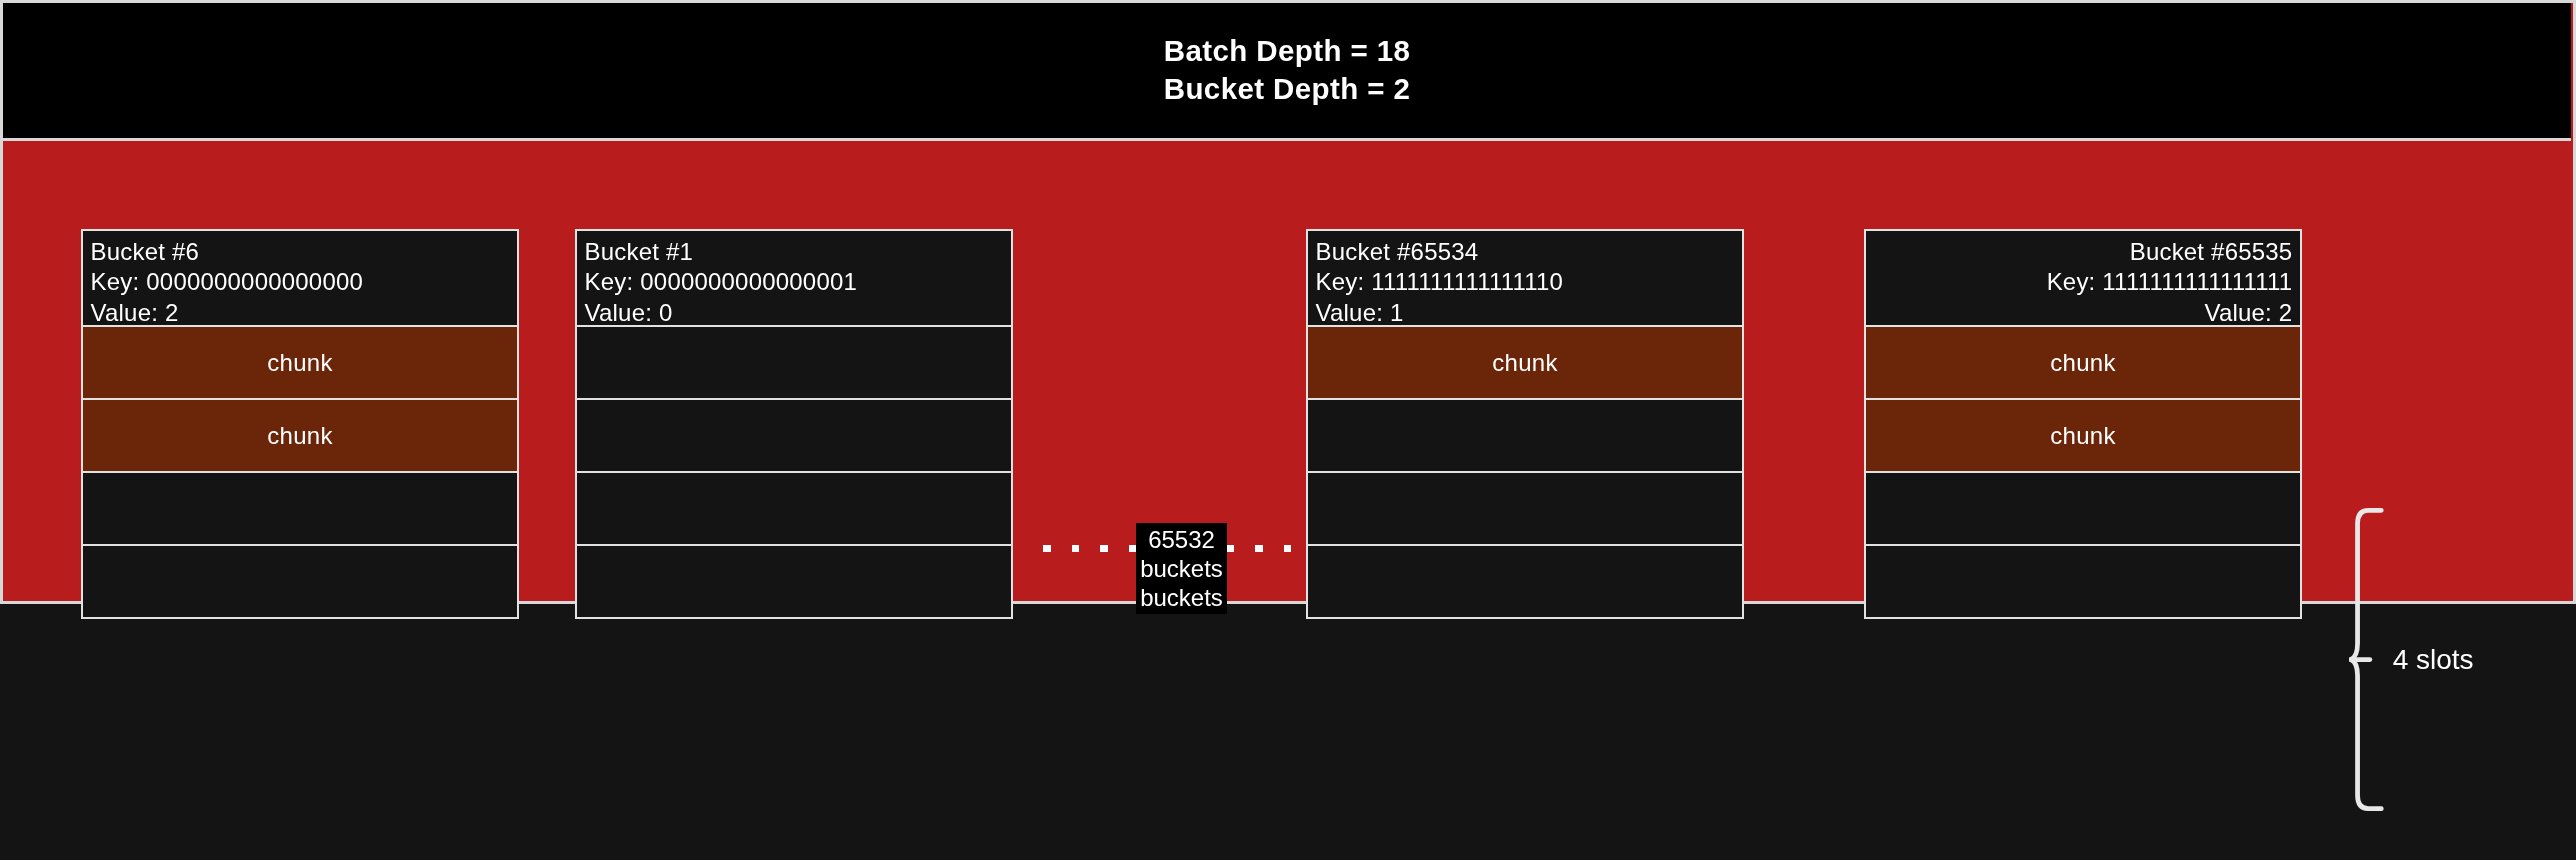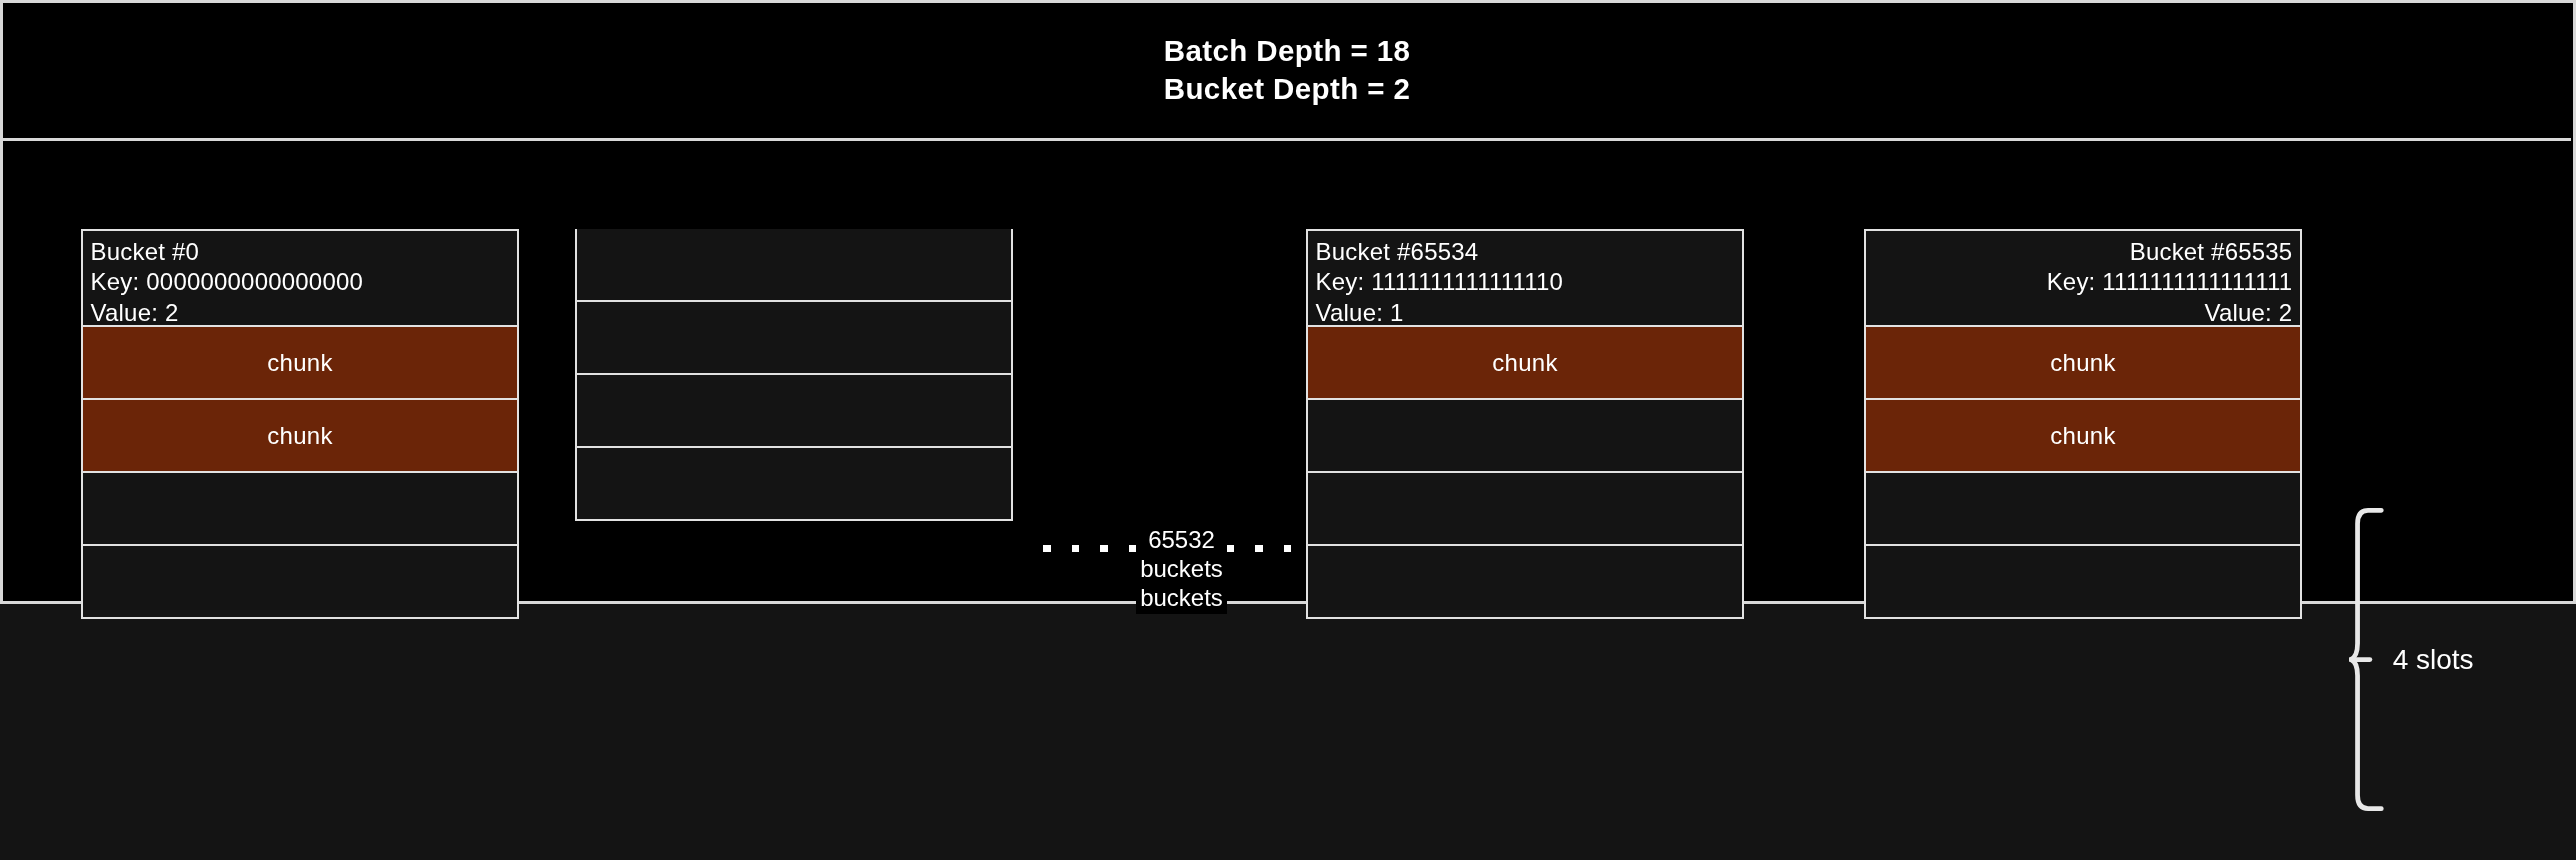--- a/index.html
+++ b/index.html
@@ -15,21 +15,21 @@
   }
 
   .diagram-frame {
     position: absolute;
     left: 0;
     top: 0;
     width: 2576px;
     height: 604px;
     box-sizing: border-box;
     border: 3.8px solid #d8d8d8;
-    background: #000000;
+    background: #b91c1c;
   }
 
   
   .header-band {
     position: absolute;
     left: 0;
     top: 0;
     width: 2568px;
     height: 138px;
     background: #000000;
@@ -169,41 +169,46 @@
 
   <div class="header-band">
     <div class="header-line">Batch Depth = 18</div>
     <div class="header-line">Bucket Depth = 2</div>
   </div>
 
   <div class="body-area">
 
     <div class="bucket bucket-0">
       <div class="bucket-header">
-        <div class="bucket-meta-line">Bucket #0</div>
+        <div class="bucket-meta-line">Bucket #6</div>
         <div class="bucket-meta-line">Key: 0000000000000000</div>
         <div class="bucket-meta-line">Value: 2</div>
       </div>
       <div class="slot-stack">
         <div class="slot filled">
             <span class="slot-label">chunk</span>
           </div>
         <div class="slot filled">
             <span class="slot-label">chunk</span>
           </div>
         <div class="slot">
             <span class="slot-label"></span>
           </div>
         <div class="slot">
             <span class="slot-label"></span>
           </div>
       </div>
     </div>
 
     <div class="bucket bucket-1">
+      <div class="bucket-header">
+        <div class="bucket-meta-line">Bucket #1</div>
+        <div class="bucket-meta-line">Key: 0000000000000001</div>
+        <div class="bucket-meta-line">Value: 0</div>
+      </div>
       <div class="slot-stack">
         <div class="slot">
             <span class="slot-label"></span>
           </div>
         <div class="slot">
             <span class="slot-label"></span>
           </div>
         <div class="slot">
             <span class="slot-label"></span>
           </div>

